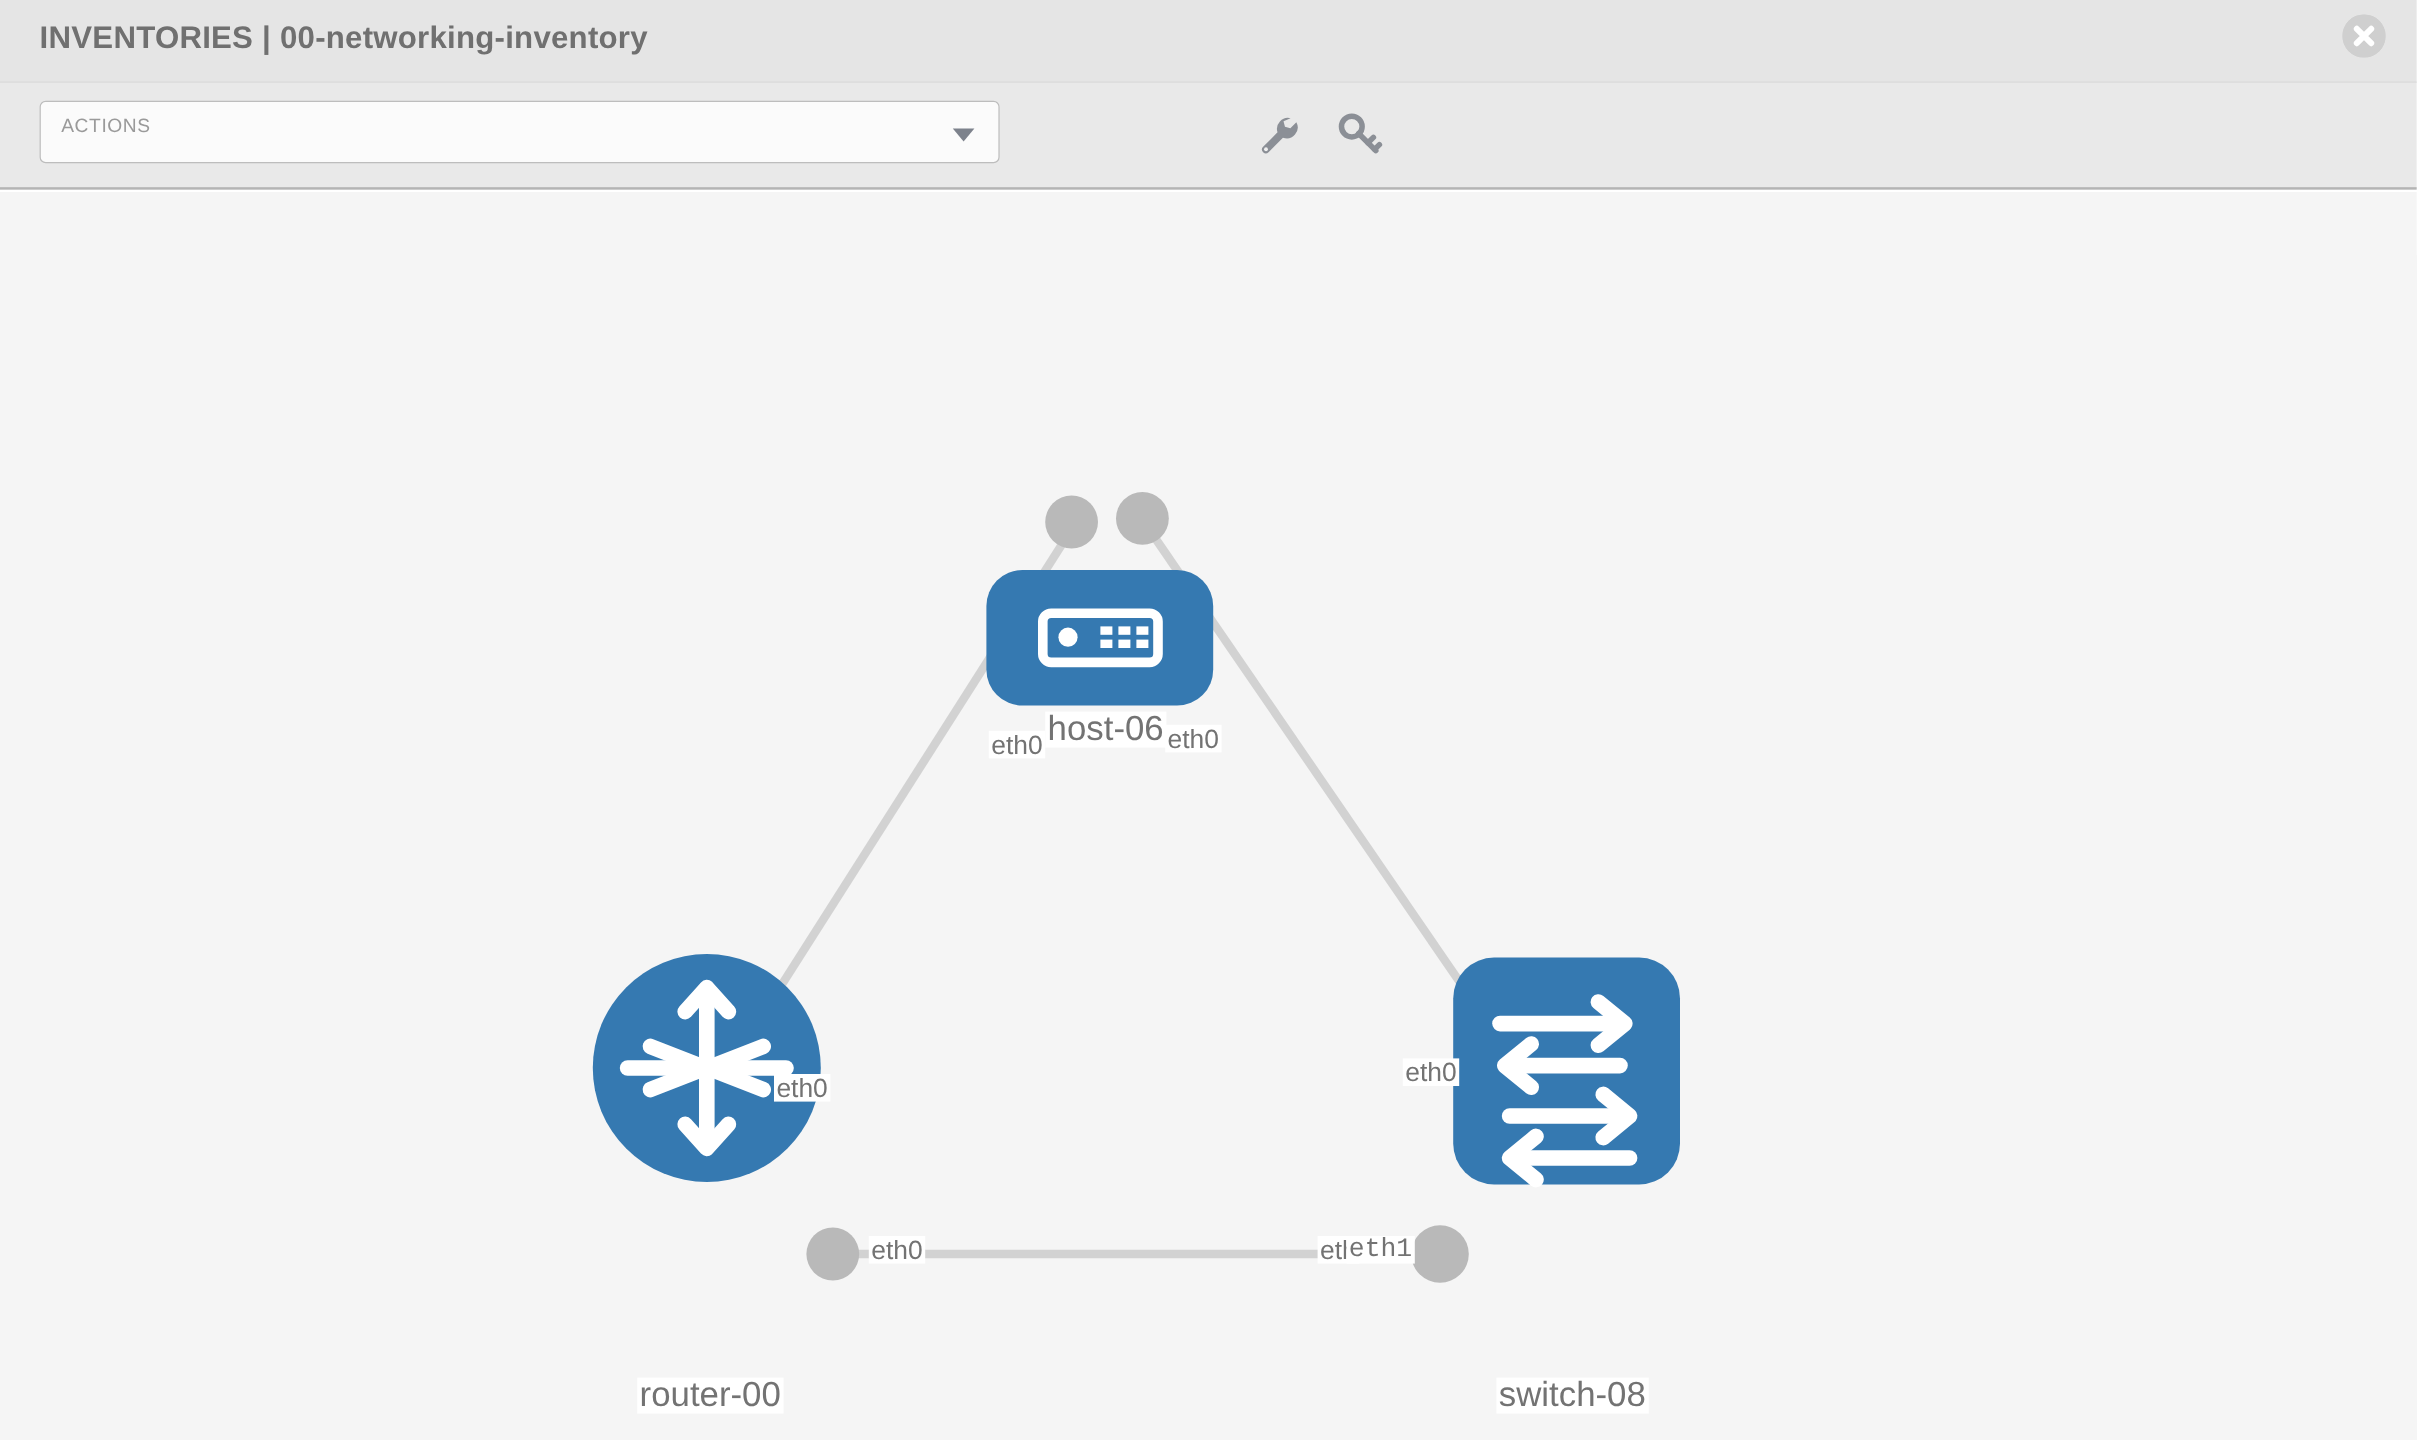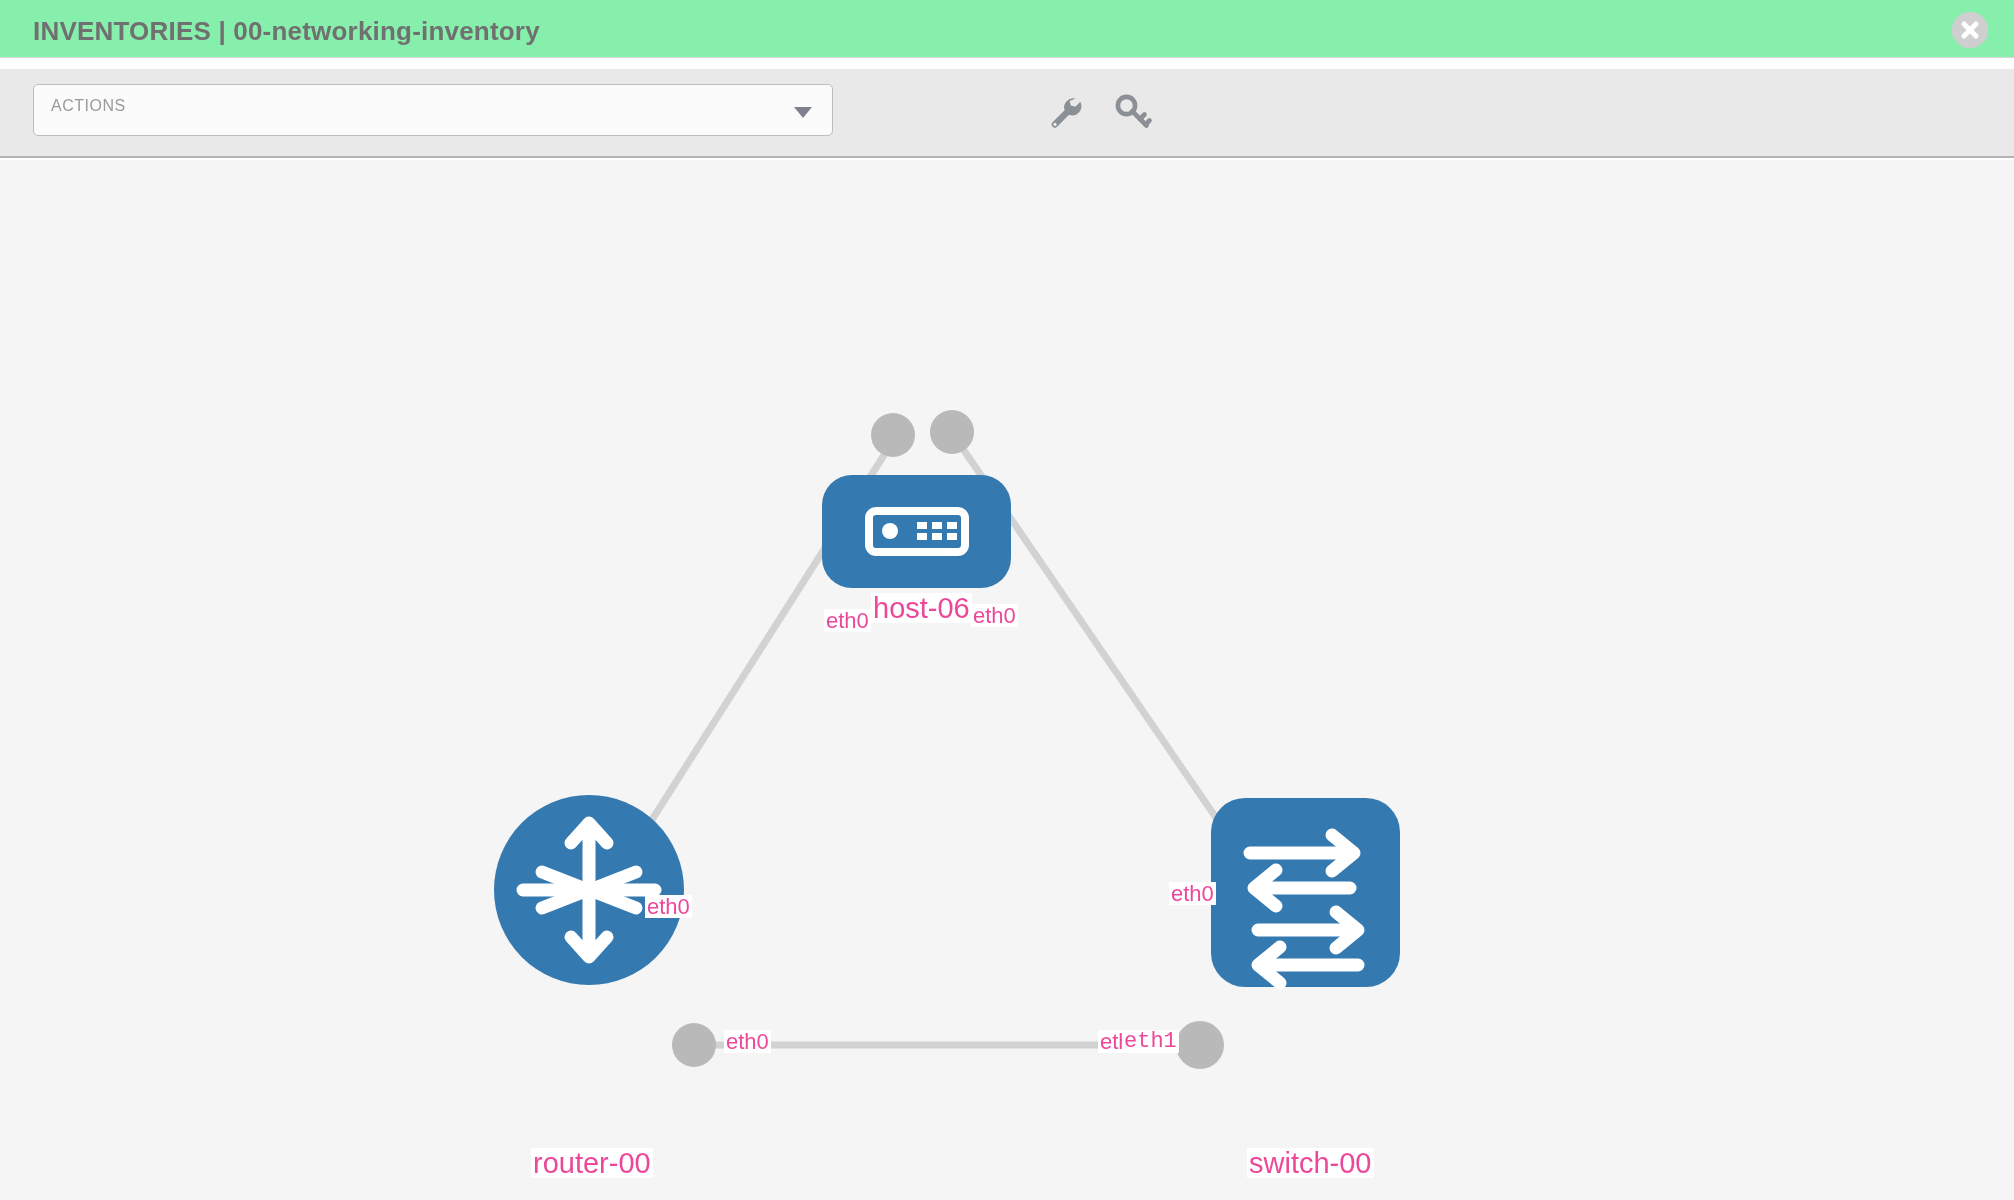--- a/index.html
+++ b/index.html
@@ -15,22 +15,22 @@
     position: relative;
     width: 2014px;
     height: 1200px;
     background: #ffffff;
   }
 
   
   .header {
     position: absolute;
     left: 0; top: 0;
-    width: 2014px; height: 58px;
-    background: #86efac;
+    width: 2014px; height: 69px;
+    background: #e5e5e5;
     border-bottom: 1px solid #d7d7d7;
   }
   .header-title {
     position: absolute;
     left: 33px; top: 16px;
     font-size: 26px;
     font-weight: bold;
     color: #707070;
     letter-spacing: 0.2px;
     white-space: nowrap;
@@ -111,21 +111,21 @@
     left: 0; top: 160px;
     width: 2014px; height: 1040px;
     background: #f5f5f5;
     overflow: hidden;
   }
   .canvas svg { position: absolute; left: 0; top: 0; }
 
   .node-label {
     position: absolute;
     background: #ffffff;
-    color: #ec4899;
+    color: #737373;
     white-space: nowrap;
     line-height: 1.05;
     padding: 0 2px;
   }
   .node-label.big   { font-size: 29px; }
   .node-label.small { font-size: 22px; }
 
   
   .zoom-panel {
     position: absolute;
@@ -266,21 +266,21 @@
           <line x1="1258" y1="770" x2="1354" y2="770"></line>
           <polyline points="1336,752 1358,770 1336,788"></polyline>
           <line x1="1358" y1="805" x2="1262" y2="805"></line>
           <polyline points="1280,787 1258,805 1280,823"></polyline>
         </g>
       </g>
     </svg>
 
     <div class="node-label big" style="left:871px; top:433px;">host-06</div>
     <div class="node-label big" style="left:531px; top:988px;">router-00</div>
-    <div class="node-label big" style="left:1247px; top:988px;">switch-00</div>
+    <div class="node-label big" style="left:1247px; top:988px;">switch-08</div>
 
     <div class="node-label small" style="left:824px; top:449px;">eth0</div>
     <div class="node-label small" style="left:971px; top:444px;">eth0</div>
     <div class="node-label small" style="left:645px; top:735px;">eth0</div>
     <div class="node-label small" style="left:1169px; top:722px;">eth0</div>
     <div class="node-label small" style="left:724px; top:870px;">eth0</div>
     <div class="node-label small" style="left:1098px; top:870px;">eth</div>
     <div class="node-label small" style="left:1122px; top:870px;font-family:Liberation Mono, monospace;">eth1</div>
   </div>
 

